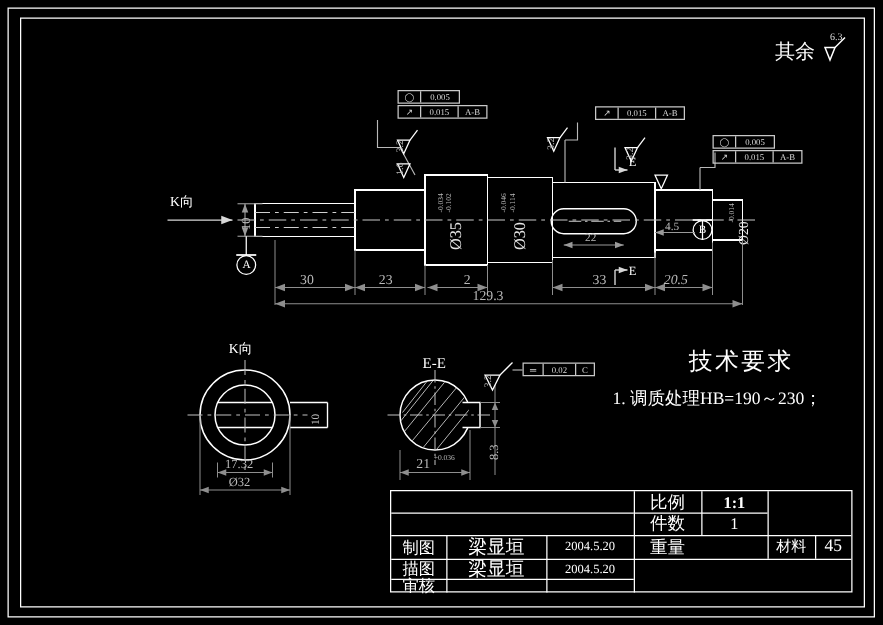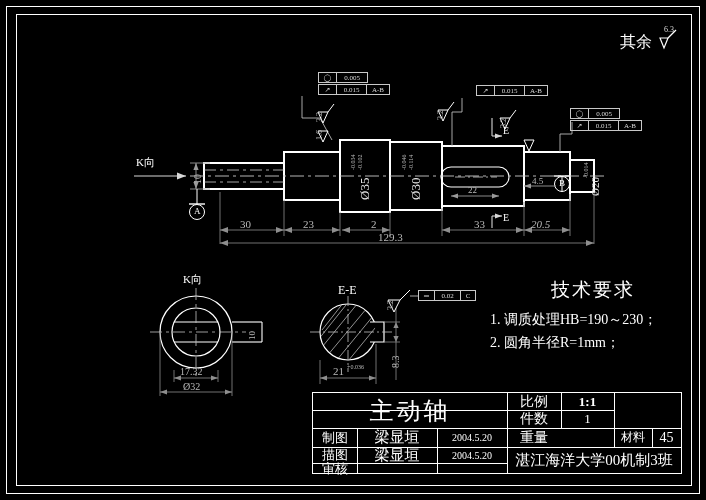--- a/index.html
+++ b/index.html
@@ -339,37 +339,35 @@
   <div class="txt gray rot" style="left:391px;top:368px;font-size:10px;">8.3</div>
 
   <div class="tolbox" style="left:418px;top:290px;">
     <div style="width:16px;">═</div>
     <div style="width:26px;">0.02</div>
     <div style="width:14px;">C</div>
   </div>
 
   <div class="txt" style="left:551px;top:280px;font-size:19px;letter-spacing:2px;">技术要求</div>
   <div class="txt" style="left:490px;top:313px;font-size:14px;">1. 调质处理HB=190～230；</div>
-  <div class="txt" style="left:490px;top:336px;font-size:14px;">2. 圆角半径R=1mm；</div>
 
   <div id="tblock">
 
     <div class="hl" style="left:0;top:17px;width:194px;"></div>
     <div class="hl" style="left:194px;top:17px;width:107px;"></div>
     <div class="hl" style="left:0;top:35px;width:368px;"></div>
     <div class="hl" style="left:0;top:54px;width:368px;"></div>
     <div class="hl" style="left:0;top:70px;width:194px;"></div>
 
     <div class="vl" style="left:44px;top:35px;height:46px;"></div>
     <div class="vl" style="left:124px;top:35px;height:46px;"></div>
     <div class="vl" style="left:194px;top:0;height:81px;"></div>
     <div class="vl" style="left:248px;top:0;height:35px;"></div>
     <div class="vl" style="left:301px;top:0;height:54px;"></div>
 
-    <div class="c" style="left:0;top:0;width:194px;height:35px;font-size:24px;letter-spacing:3px;">主动轴</div>
 
     <div class="c" style="left:194px;top:0;width:54px;height:17px;font-size:14px;">比例</div>
     <div class="c" style="left:248px;top:0;width:53px;height:17px;font-size:13px;font-weight:bold;">1:1</div>
     <div class="c" style="left:194px;top:17px;width:54px;height:18px;font-size:14px;">件数</div>
     <div class="c" style="left:248px;top:17px;width:53px;height:18px;font-size:13px;">1</div>
 
 
     <div class="c" style="left:0;top:35px;width:44px;height:19px;font-size:13px;">制图</div>
     <div class="c" style="left:44px;top:35px;width:80px;height:19px;font-size:15px;">梁显垣</div>
     <div class="c" style="left:124px;top:35px;width:70px;height:19px;font-size:10px;">2004.5.20</div>
@@ -381,16 +379,15 @@
     <div class="c" style="left:0;top:70px;width:44px;height:11px;font-size:13px;">审核</div>
     <div class="c" style="left:44px;top:70px;width:80px;height:11px;font-size:13px;"></div>
     <div class="c" style="left:124px;top:70px;width:70px;height:11px;font-size:10px;"></div>
 
     <div class="c" style="left:194px;top:35px;width:54px;height:19px;font-size:14px;">重量</div>
     <div class="c" style="left:248px;top:35px;width:53px;height:19px;font-size:13px;"></div>
     <div class="c" style="left:301px;top:35px;width:38px;height:19px;font-size:12px;">材料</div>
     <div class="c" style="left:339px;top:35px;width:29px;height:19px;font-size:14px;">45</div>
     <div class="vl" style="left:339px;top:35px;height:19px;"></div>
 
-    <div class="c" style="left:194px;top:54px;width:174px;height:27px;font-size:15px;">湛江海洋大学00机制3班</div>
   </div>
 
 </div>
 
 </body></html>

